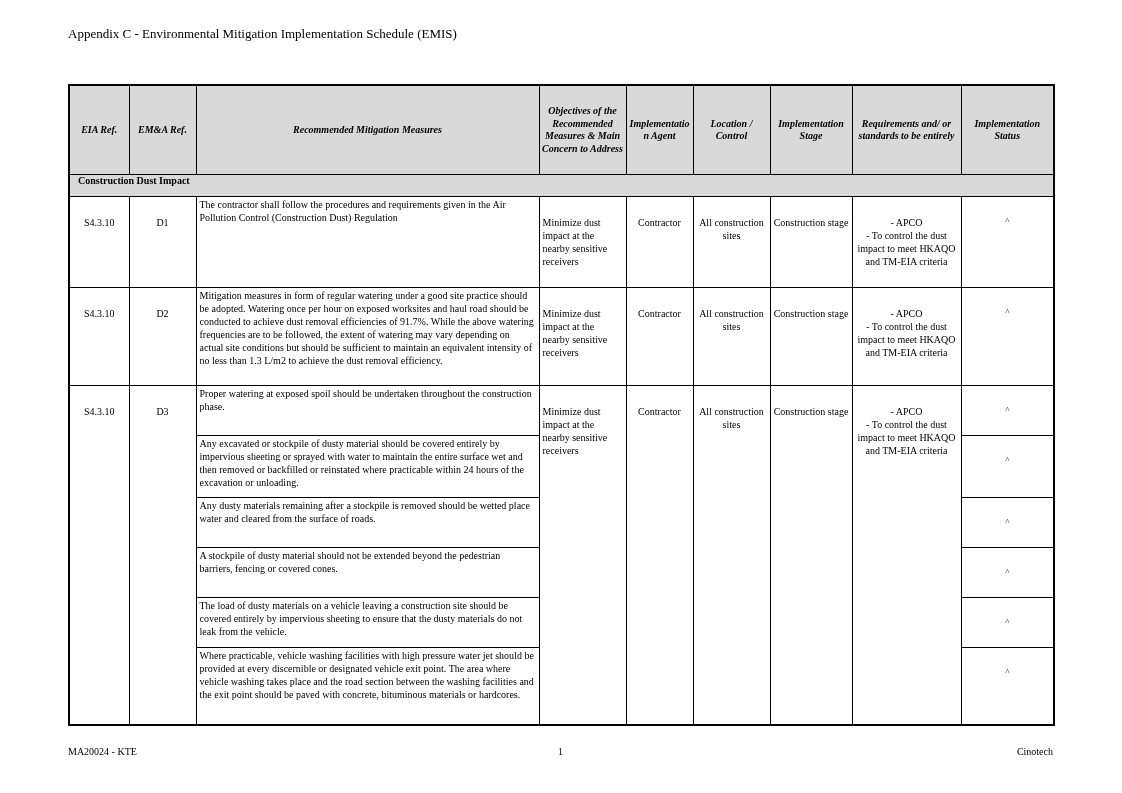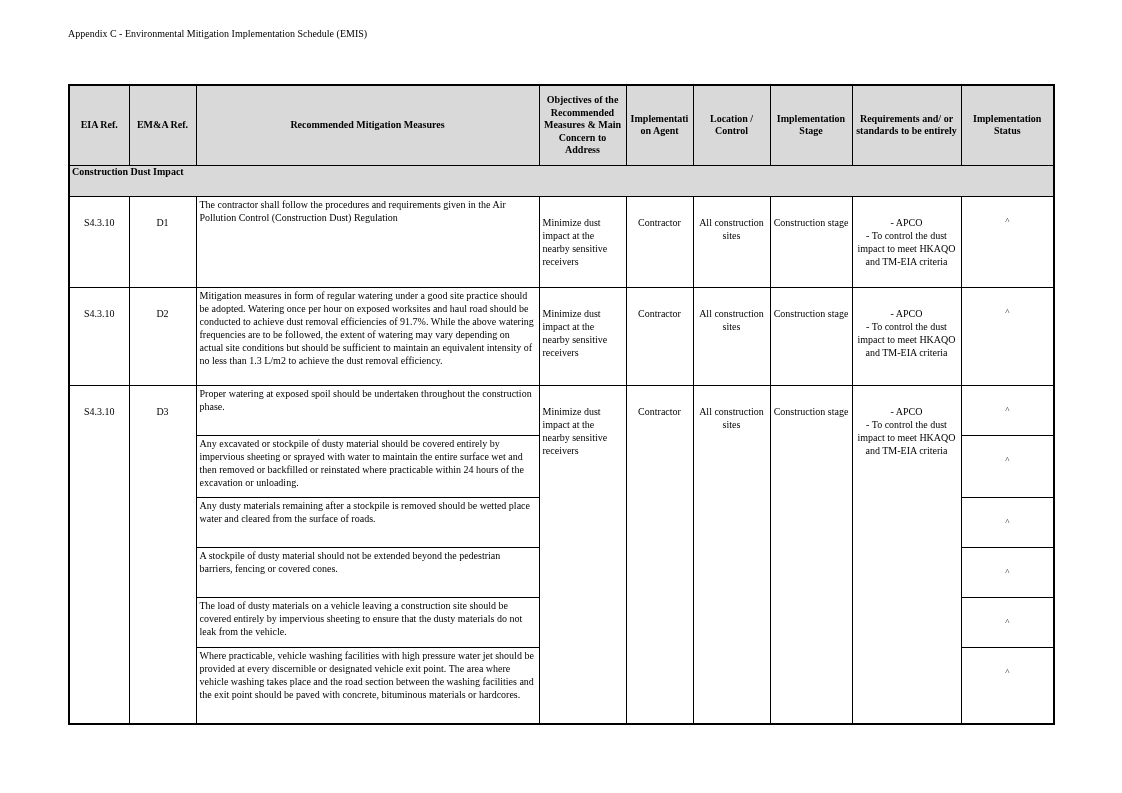--- a/index.html
+++ b/index.html
@@ -9,21 +9,21 @@
     position: relative;
     width: 1122px;
     height: 793px;
     background: #ffffff;
     overflow: hidden;
   }
   .doc-title {
     position: absolute;
     left: 68px;
     top: 28px;
-    font-size: 10px;
+    font-size: 13px;
     line-height: 12px;
     white-space: nowrap;
   }
   table.emis-table {
     position: absolute;
     left: 68px;
     top: 84px;
     width: 985px;
     border-collapse: collapse;
     table-layout: fixed;
@@ -37,31 +37,32 @@
     padding: 19px 3px;
     overflow: hidden;
   }
   .emis-table thead th {
     background: #d9d9d9;
     font-weight: bold;
     text-align: center;
     vertical-align: middle;
     font-size: 10px;
     line-height: 12.5px;
-    padding: 8px 2px;
+    padding: 19px 2px;
     height: 63px;
+    font-style: italic;
   }
   .emis-table th.col-agent { overflow-wrap: break-word; word-break: break-word; }
   tr.section-row td {
     background: #d9d9d9;
     font-weight: bold;
     font-size: 10px;
     line-height: 12px;
-    height: 31px;
-    padding: 0 2px;
+    height: 22px;
+    padding: 0 8px;
   }
   td.cell-center { text-align: center; }
   td.cell-left { text-align: left; }
   td.cell-measures { text-align: left; padding: 1px 4px 1px 3px; }
   td.cell-pre { white-space: pre-line; text-align: center; }
   td.cell-status { text-align: center; font-size: 9px; line-height: 11px; }
   .footer {
     position: absolute;
     left: 68px;
     top: 746px;
@@ -164,14 +165,19 @@
           <td class="cell-measures">The load of dusty materials on a vehicle leaving a construction site should be covered entirely by impervious sheeting to ensure that the dusty materials do not leak from the vehicle.</td>
           <td class="cell-status">^</td>
         </tr>
         <tr style="height: 77px;">
           <td class="cell-measures">Where practicable, vehicle washing facilities with high pressure water jet should be provided at every discernible or designated vehicle exit point. The area where vehicle washing takes place and the road section between the washing facilities and the exit point should be paved with concrete, bituminous materials or hardcores.</td>
           <td class="cell-status">^</td>
         </tr>
       </tbody>
   </table>
 
+  <div class="footer">
+    <span class="f-left">MA20024 - KTE</span>
+    <span class="f-center">1</span>
+    <span class="f-right">Cinotech</span>
+  </div>
 
 </div>
 
 </body></html>

